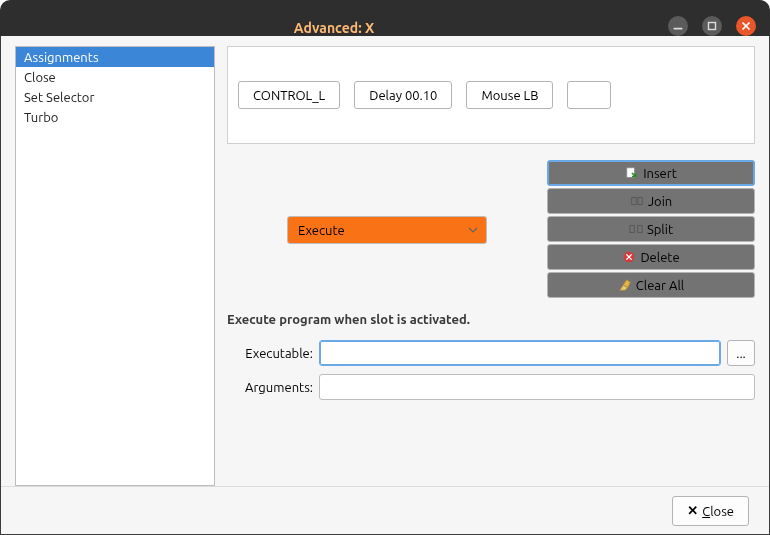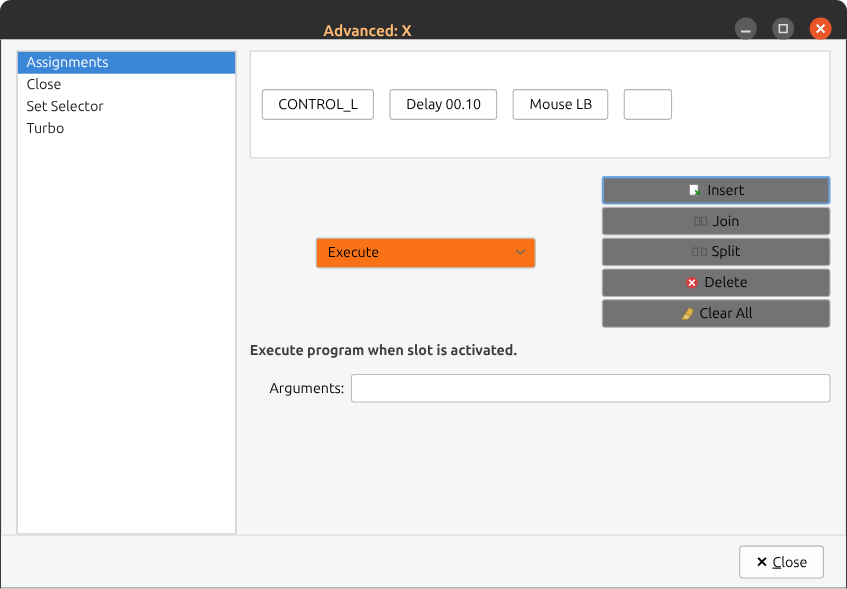--- a/index.html
+++ b/index.html
@@ -333,20 +333,27 @@
               </svg>
             <span>Clear All</span>
           </div>
         </div>
       </div>
 
       <div class="help-text">Execute program when slot is activated.</div>
 
       <div class="form-rows">
         <div class="form-row">
+          <label>Executable:</label>
+          <input class="text-input focused" type="text" value="" style="">
+          <div class="browse-btn">
+            <span>...</span>
+          </div>
+        </div>
+        <div class="form-row">
           <label>Arguments:</label>
           <input class="text-input" type="text" value="" style="">
         </div>
       </div>
 
     </div>
   </div>
 
   <div class="footer">
     <div class="close-btn">

